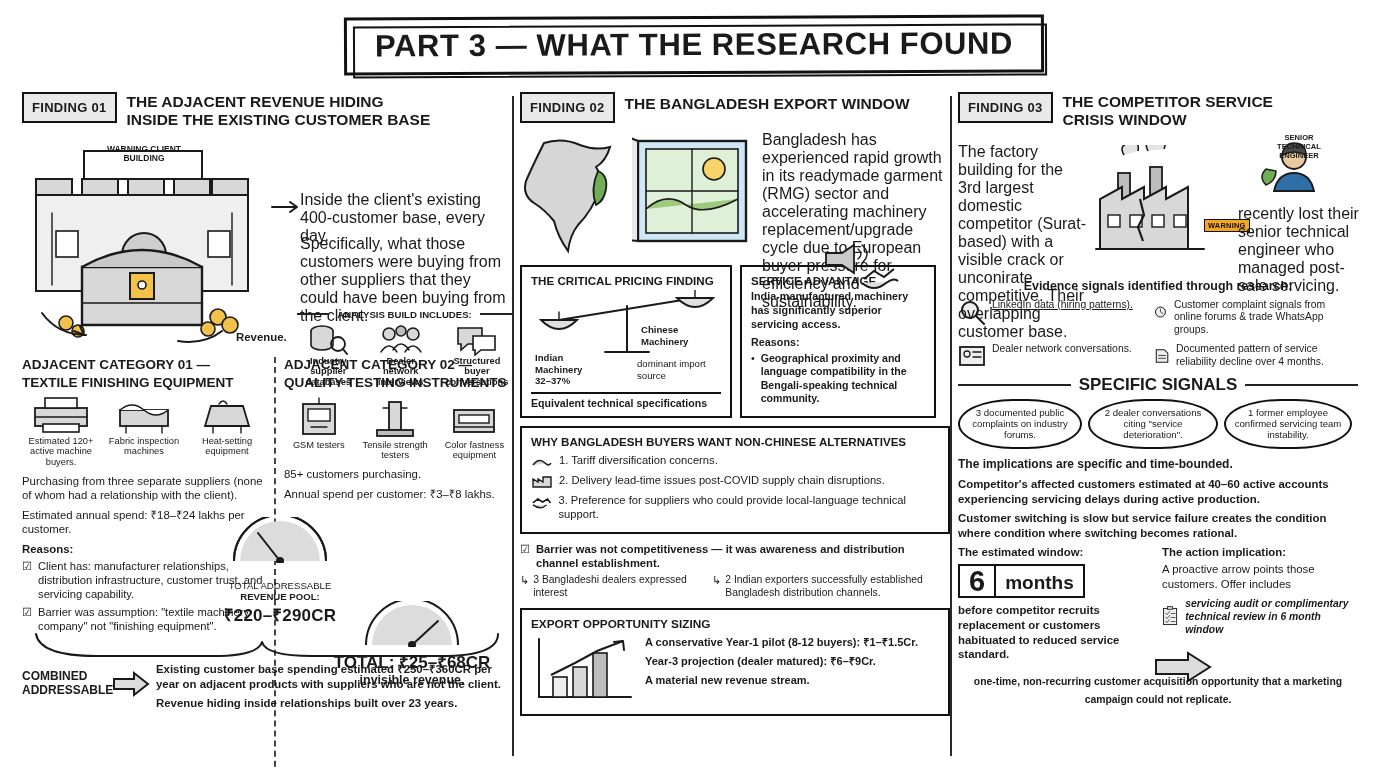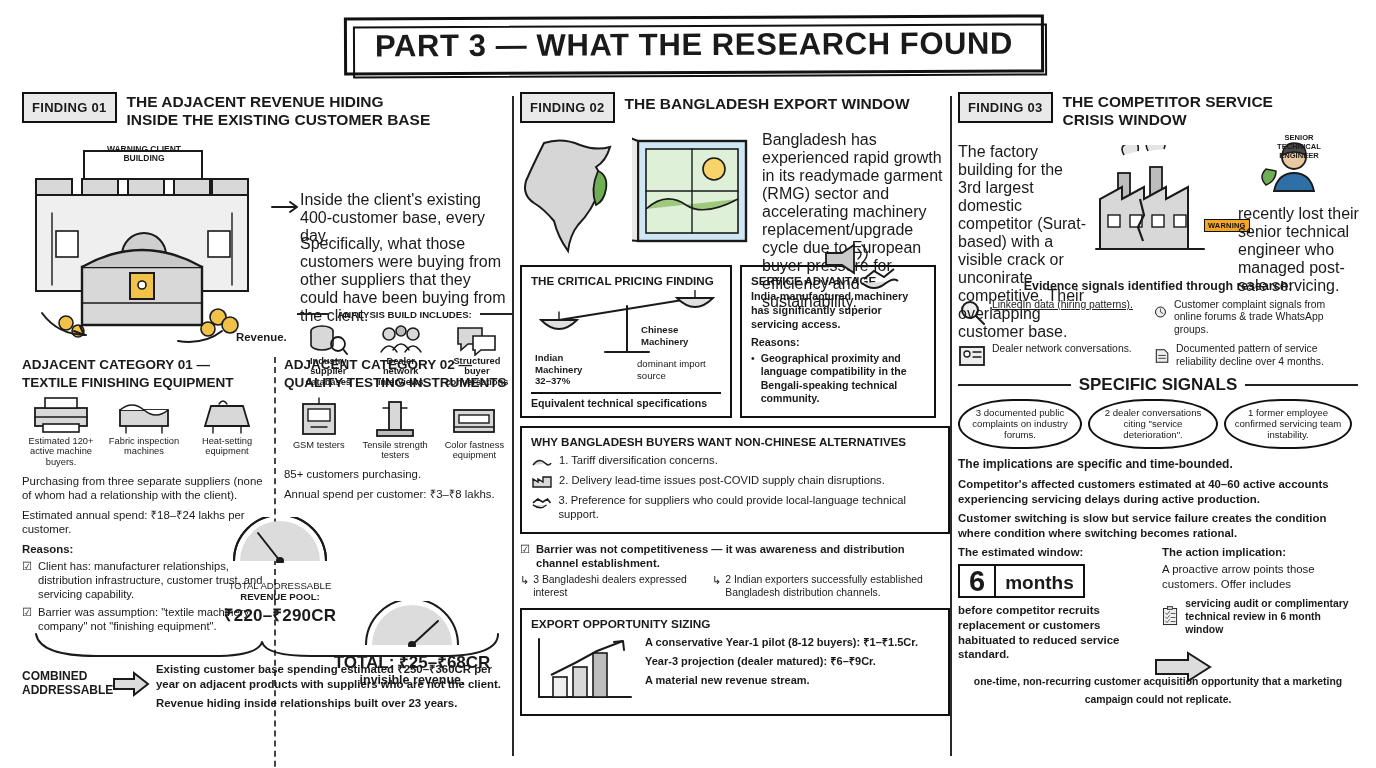--- a/index.html
+++ b/index.html
@@ -594,21 +594,21 @@
           <svg width="34" height="40" viewBox="0 0 34 40">
             <rect x="3" y="5" width="26" height="32" fill="#efefef" stroke="#1a1a1a" stroke-width="1.8"></rect>
             <rect x="11" y="1" width="10" height="6" fill="#ccc" stroke="#1a1a1a" stroke-width="1.4"></rect>
             <path d="M7 14 l3 3 l5 -6" class="stroke1"></path>
             <path d="M7 22 l3 3 l5 -6" class="stroke1"></path>
             <path d="M7 30 l3 3 l5 -6" class="stroke1"></path>
             <line x1="18" y1="15" x2="26" y2="15" class="stroke1"></line>
             <line x1="18" y1="23" x2="26" y2="23" class="stroke1"></line>
             <line x1="18" y1="31" x2="26" y2="31" class="stroke1"></line>
           </svg>
-          <span class="cap-sm bold" style="padding-top:2px;">servicing audit or complimentary technical review in 6 month window</span>
+          <span class="cap-sm bold" style="padding-top:2px;font-style:italic;">servicing audit or complimentary technical review in 6 month window</span>
         </div>
       </div>
     </div>
 
     <div style="margin-top:4px; text-align:center;">
       <span class="cap-sm bold">one-time, non-recurring customer acquisition opportunity that a marketing campaign could not replicate.</span>
     </div>
 
     <svg width="60" height="34" viewBox="0 0 60 34" style="position:absolute; left:196px; top:558px;">
       <path d="M2 10 H34 V3 L56 17 L34 31 V24 H2 Z" fill="#dcdcdc" stroke="#1a1a1a" stroke-width="2"></path>

